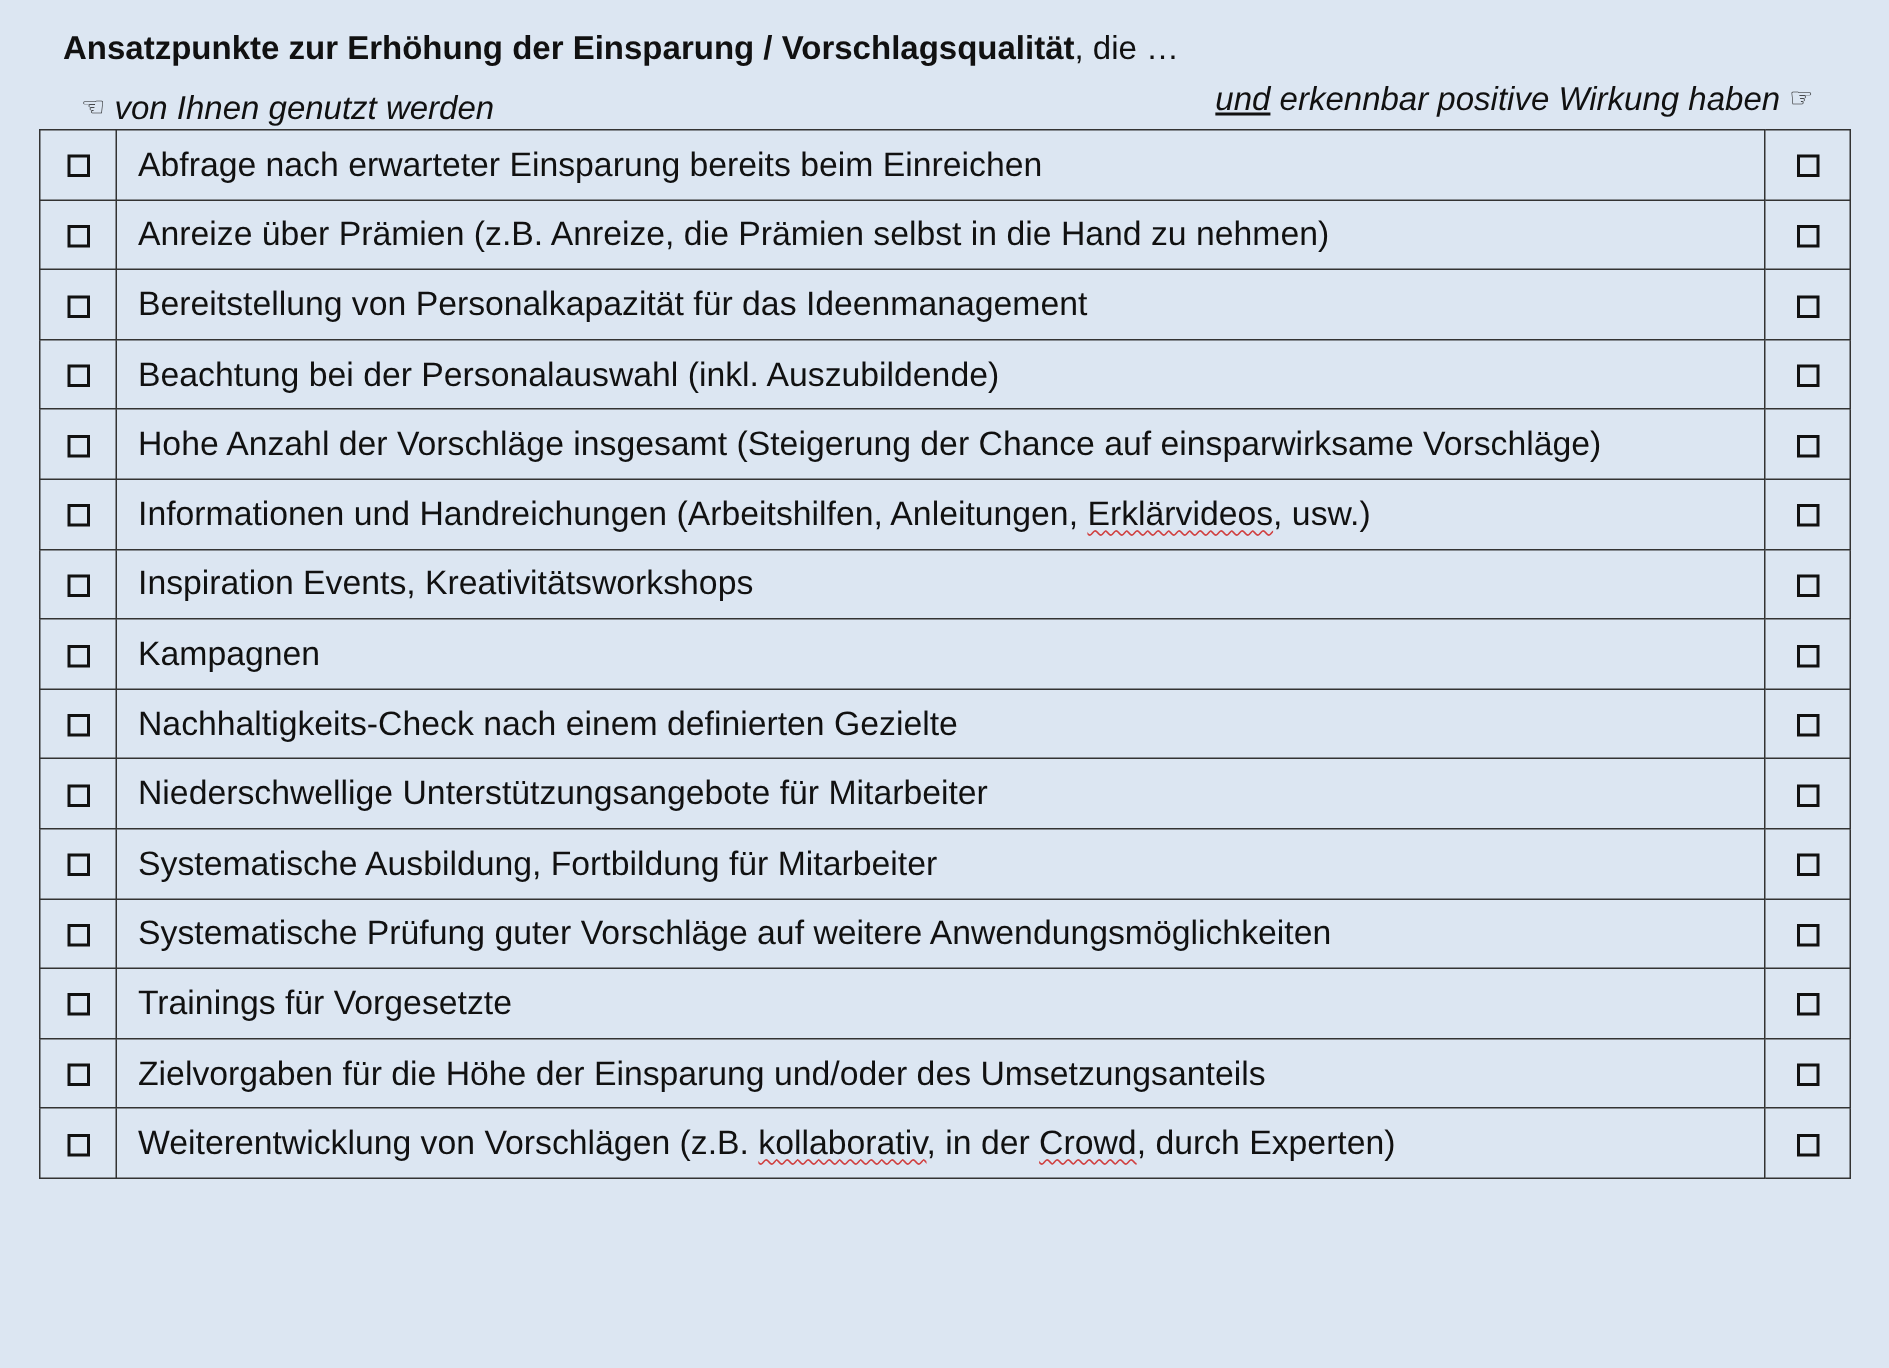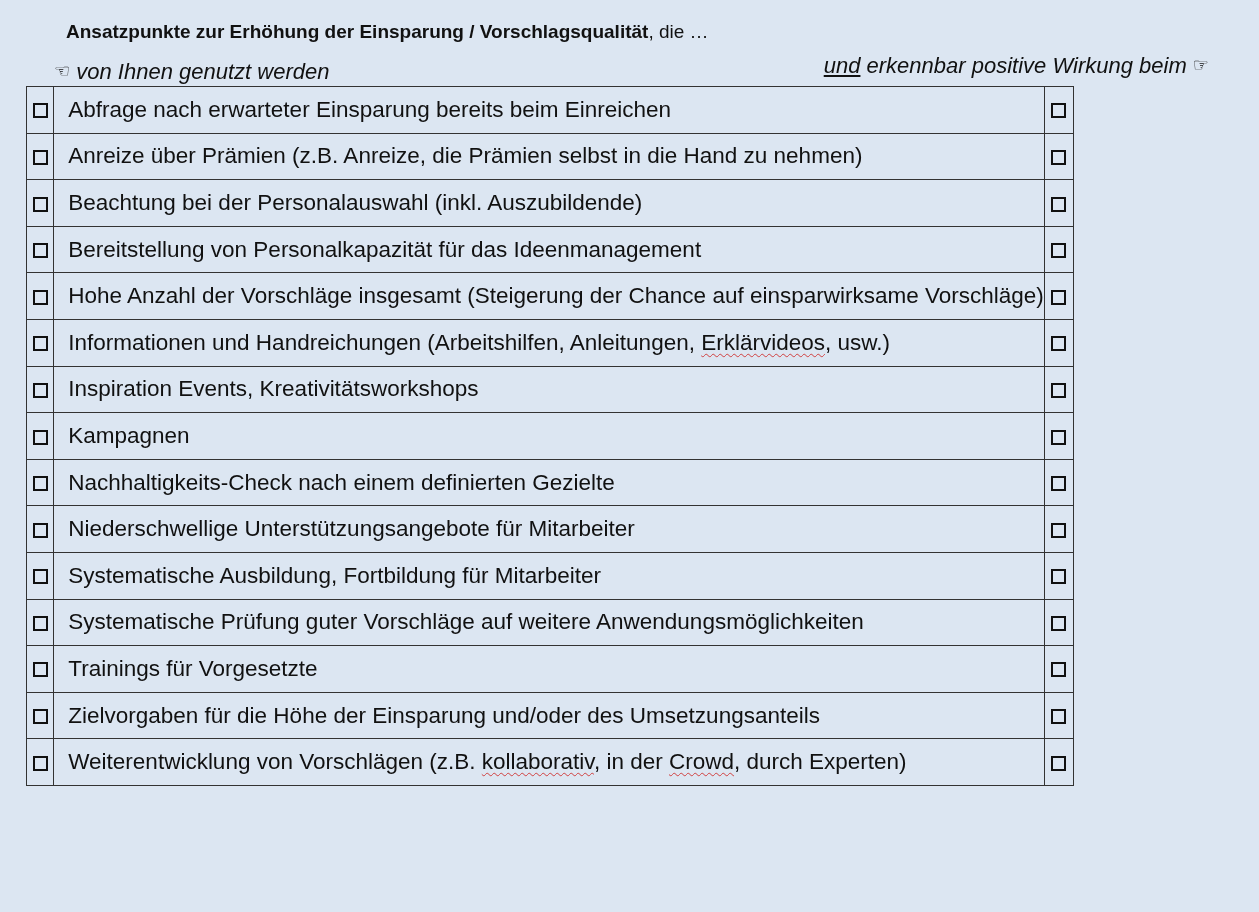--- a/index.html
+++ b/index.html
@@ -1,66 +1,66 @@
 <!DOCTYPE html>
 <html><head>
 <meta charset="utf-8">
 <style>
   html, body { margin:0; padding:0; }
   body {
     width:1259px; height:912px; background:#dce6f2; position:relative; overflow:hidden;
     font-family:"Liberation Sans", sans-serif; color:#111;
   }
-  .title { position:absolute; left:42px; top:18px; font-size:19px; line-height:28px; white-space:nowrap;margin-left:24px; }
+  .title { position:absolute; left:42px; top:18px; font-size:22px; line-height:28px; white-space:nowrap; }
   .title b { font-weight:bold; }
   .sub-left { position:absolute; left:54px; top:51px; font-size:22px; font-style:italic; line-height:40px; white-space:nowrap; }
   .sub-right { position:absolute; right:50px; top:51px; font-size:22px; font-style:italic; line-height:28px; white-space:nowrap; }
   .sub-right u { text-decoration:underline; }
   .arrow { display:inline-block; font-style:normal; font-size:18px; vertical-align:2px; }
   table {
-    position:absolute; left:26px; top:86px; width:1048px;
+    position:absolute; left:26px; top:86px; width:1208px;
     border-collapse:collapse; border:1.5px solid #222;
   }
   td { border:1.5px solid #333; height:45.6px; padding:0; font-size:22.5px; }
   td.cb { width:50px; text-align:center; }
   td.cb-r { width:56px; text-align:center; }
   td.txt { padding-left:14px; white-space:nowrap; }
   .box {
     display:inline-block; width:15px; height:15px; border:2.5px solid #111;
     box-sizing:border-box; vertical-align:middle; cursor:pointer; background:transparent;
   }
   .sp { text-decoration: underline wavy #d04040; text-decoration-thickness:1px; text-underline-offset:3px; }
 </style>
 </head>
 <body>
 
 <div class="title"><b>Ansatzpunkte zur Erhöhung der Einsparung / Vorschlagsqualität</b><span>, die …</span></div>
 <div class="sub-left"><span class="arrow">☜</span> <span>von Ihnen genutzt werden</span></div>
-<div class="sub-right"><u>und</u><span> erkennbar positive Wirkung beim</span> <span class="arrow">☞</span></div>
+<div class="sub-right"><u>und</u><span> erkennbar positive Wirkung haben</span> <span class="arrow">☞</span></div>
 
 <table>
     <tbody id="tb">
       <tr>
         <td class="cb"><span class="box"></span></td>
         <td class="txt"><span>Abfrage nach erwarteter Einsparung bereits beim Einreichen</span></td>
         <td class="cb-r"><span class="box"></span></td>
       </tr>
       <tr>
         <td class="cb"><span class="box"></span></td>
         <td class="txt"><span>Anreize über Prämien (z.B. Anreize, die Prämien selbst in die Hand zu nehmen)</span></td>
         <td class="cb-r"><span class="box"></span></td>
       </tr>
       <tr>
         <td class="cb"><span class="box"></span></td>
-        <td class="txt"><span>Beachtung bei der Personalauswahl (inkl. Auszubildende)</span></td>
+        <td class="txt"><span>Bereitstellung von Personalkapazität für das Ideenmanagement</span></td>
         <td class="cb-r"><span class="box"></span></td>
       </tr>
       <tr>
         <td class="cb"><span class="box"></span></td>
-        <td class="txt"><span>Bereitstellung von Personalkapazität für das Ideenmanagement</span></td>
+        <td class="txt"><span>Beachtung bei der Personalauswahl (inkl. Auszubildende)</span></td>
         <td class="cb-r"><span class="box"></span></td>
       </tr>
       <tr>
         <td class="cb"><span class="box"></span></td>
         <td class="txt"><span>Hohe Anzahl der Vorschläge insgesamt (Steigerung der Chance auf  einsparwirksame Vorschläge)</span></td>
         <td class="cb-r"><span class="box"></span></td>
       </tr>
       <tr>
         <td class="cb"><span class="box"></span></td>
         <td class="txt"><span>Informationen und Handreichungen (Arbeitshilfen, Anleitungen, </span><span class="sp">Erklärvideos</span><span>, usw.)</span></td>

